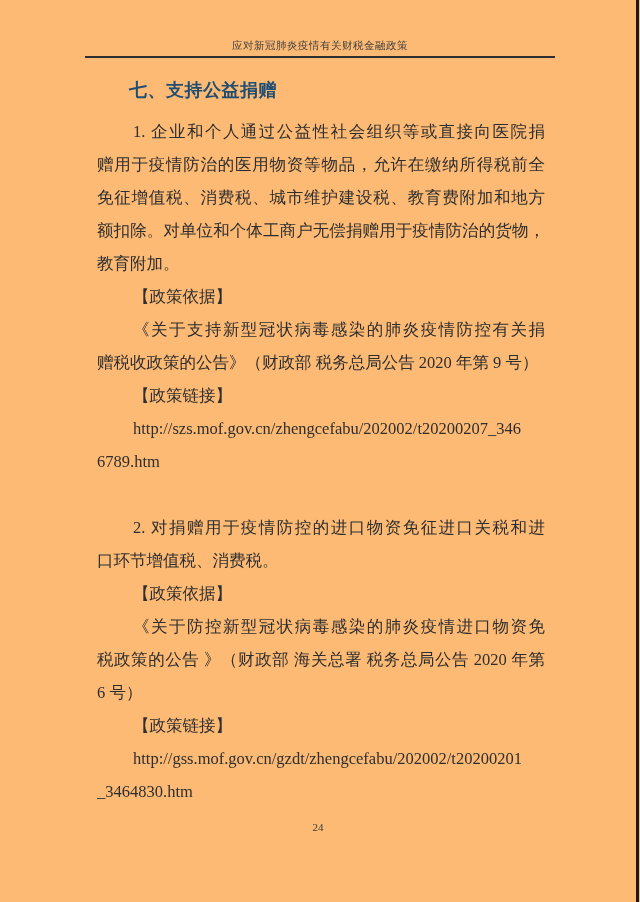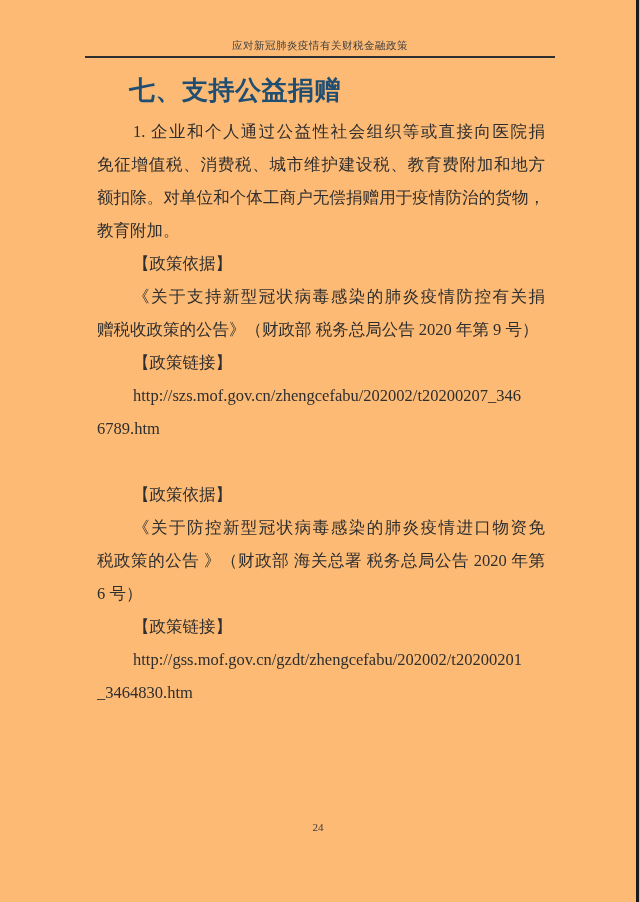--- a/index.html
+++ b/index.html
@@ -19,21 +19,21 @@
     text-align:center;
     font-size:10.5px;color:#404040;letter-spacing:0.5px;
   }
   .hdr-rule{
     position:absolute;top:56px;left:85px;width:470px;height:2px;
     background:#2f2f2f;
   }
   .section-title{
     position:absolute;top:79px;left:129px;
     font-family:"Liberation Sans","DejaVu Sans",sans-serif;
-    font-weight:bold;font-size:26px;line-height:23px;
+    font-weight:bold;font-size:18px;line-height:23px;
     color:#1f4e72;letter-spacing:0.5px;
   }
   .content{
     position:absolute;top:115px;left:97px;width:448px;
     font-size:16.5px;color:#2e2e2e;
   }
   .line{
     height:33px;line-height:33px;
     overflow:hidden;white-space:nowrap;
   }
@@ -56,40 +56,45 @@
 
   <div class="hdr" style="color: rgb(64, 64, 64);">应对新冠肺炎疫情有关财税金融政策</div>
 
   <div class="hdr-rule" style="background: rgb(47, 47, 47);"></div>
 
   <div class="section-title" style="color: rgb(31, 78, 114);">七、支持公益捐赠</div>
 
   <div class="content" style="color: rgb(46, 46, 46);">
       <div>
         <div class="line fill ind">1. 企业和个人通过公益性社会组织等或直接向医院捐</div>
+        <div class="line fill">赠用于疫情防治的医用物资等物品，允许在缴纳所得税前全</div>
         <div class="line fill">免征增值税、消费税、城市维护建设税、教育费附加和地方</div>
         <div class="line fill">额扣除。对单位和个体工商户无偿捐赠用于疫情防治的货物，</div>
         <div class="line">教育附加。</div>
       </div>
       <div>
         <div class="line ind">【政策依据】</div>
       </div>
       <div>
         <div class="line fill ind">《关于支持新型冠状病毒感染的肺炎疫情防控有关捐</div>
         <div class="line">赠税收政策的公告》（财政部 税务总局公告 2020 年第 9 号）</div>
       </div>
       <div>
         <div class="line ind">【政策链接】</div>
       </div>
       <div>
         <div class="line ind">http://szs.mof.gov.cn/zhengcefabu/202002/t20200207_346</div>
         <div class="line">6789.htm</div>
       </div>
       <div>
         <div class="line"></div>
+      </div>
+      <div>
+        <div class="line fill ind">2. 对捐赠用于疫情防控的进口物资免征进口关税和进</div>
+        <div class="line">口环节增值税、消费税。</div>
       </div>
       <div>
         <div class="line ind">【政策依据】</div>
       </div>
       <div>
         <div class="line fill ind">《关于防控新型冠状病毒感染的肺炎疫情进口物资免</div>
         <div class="line fill">税政策的公告 》（财政部 海关总署 税务总局公告 2020 年第</div>
         <div class="line">6 号）</div>
       </div>
       <div>

